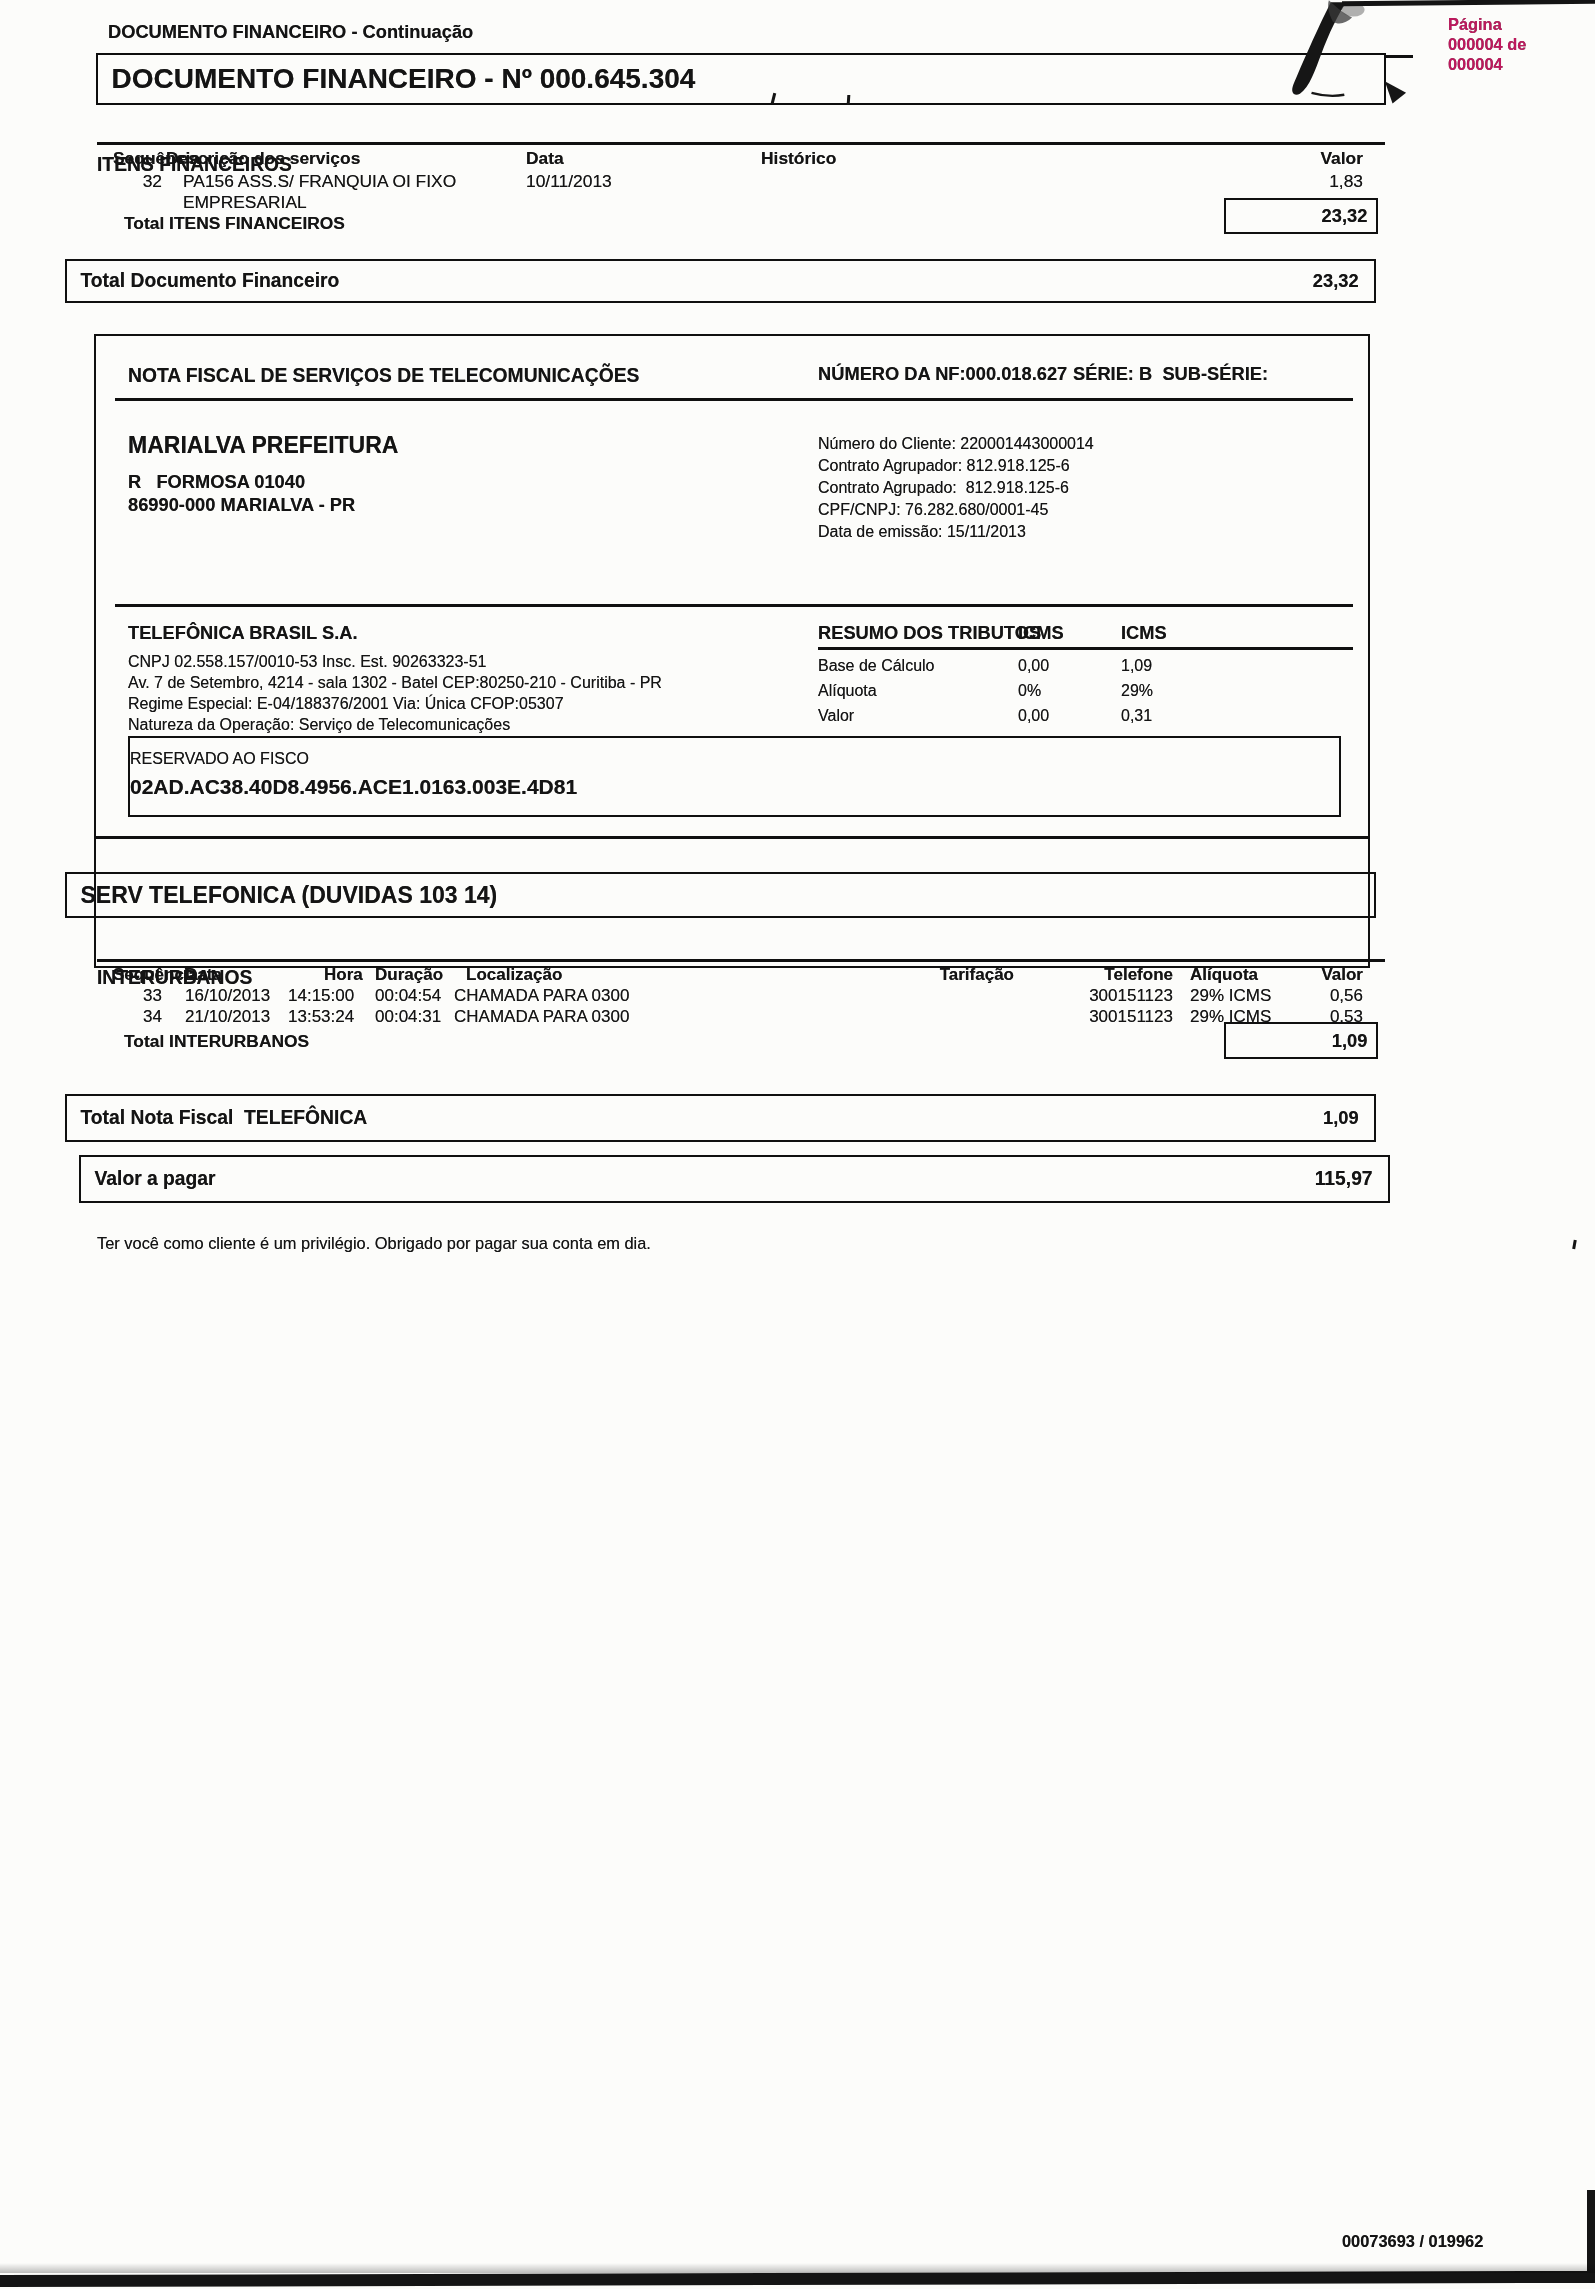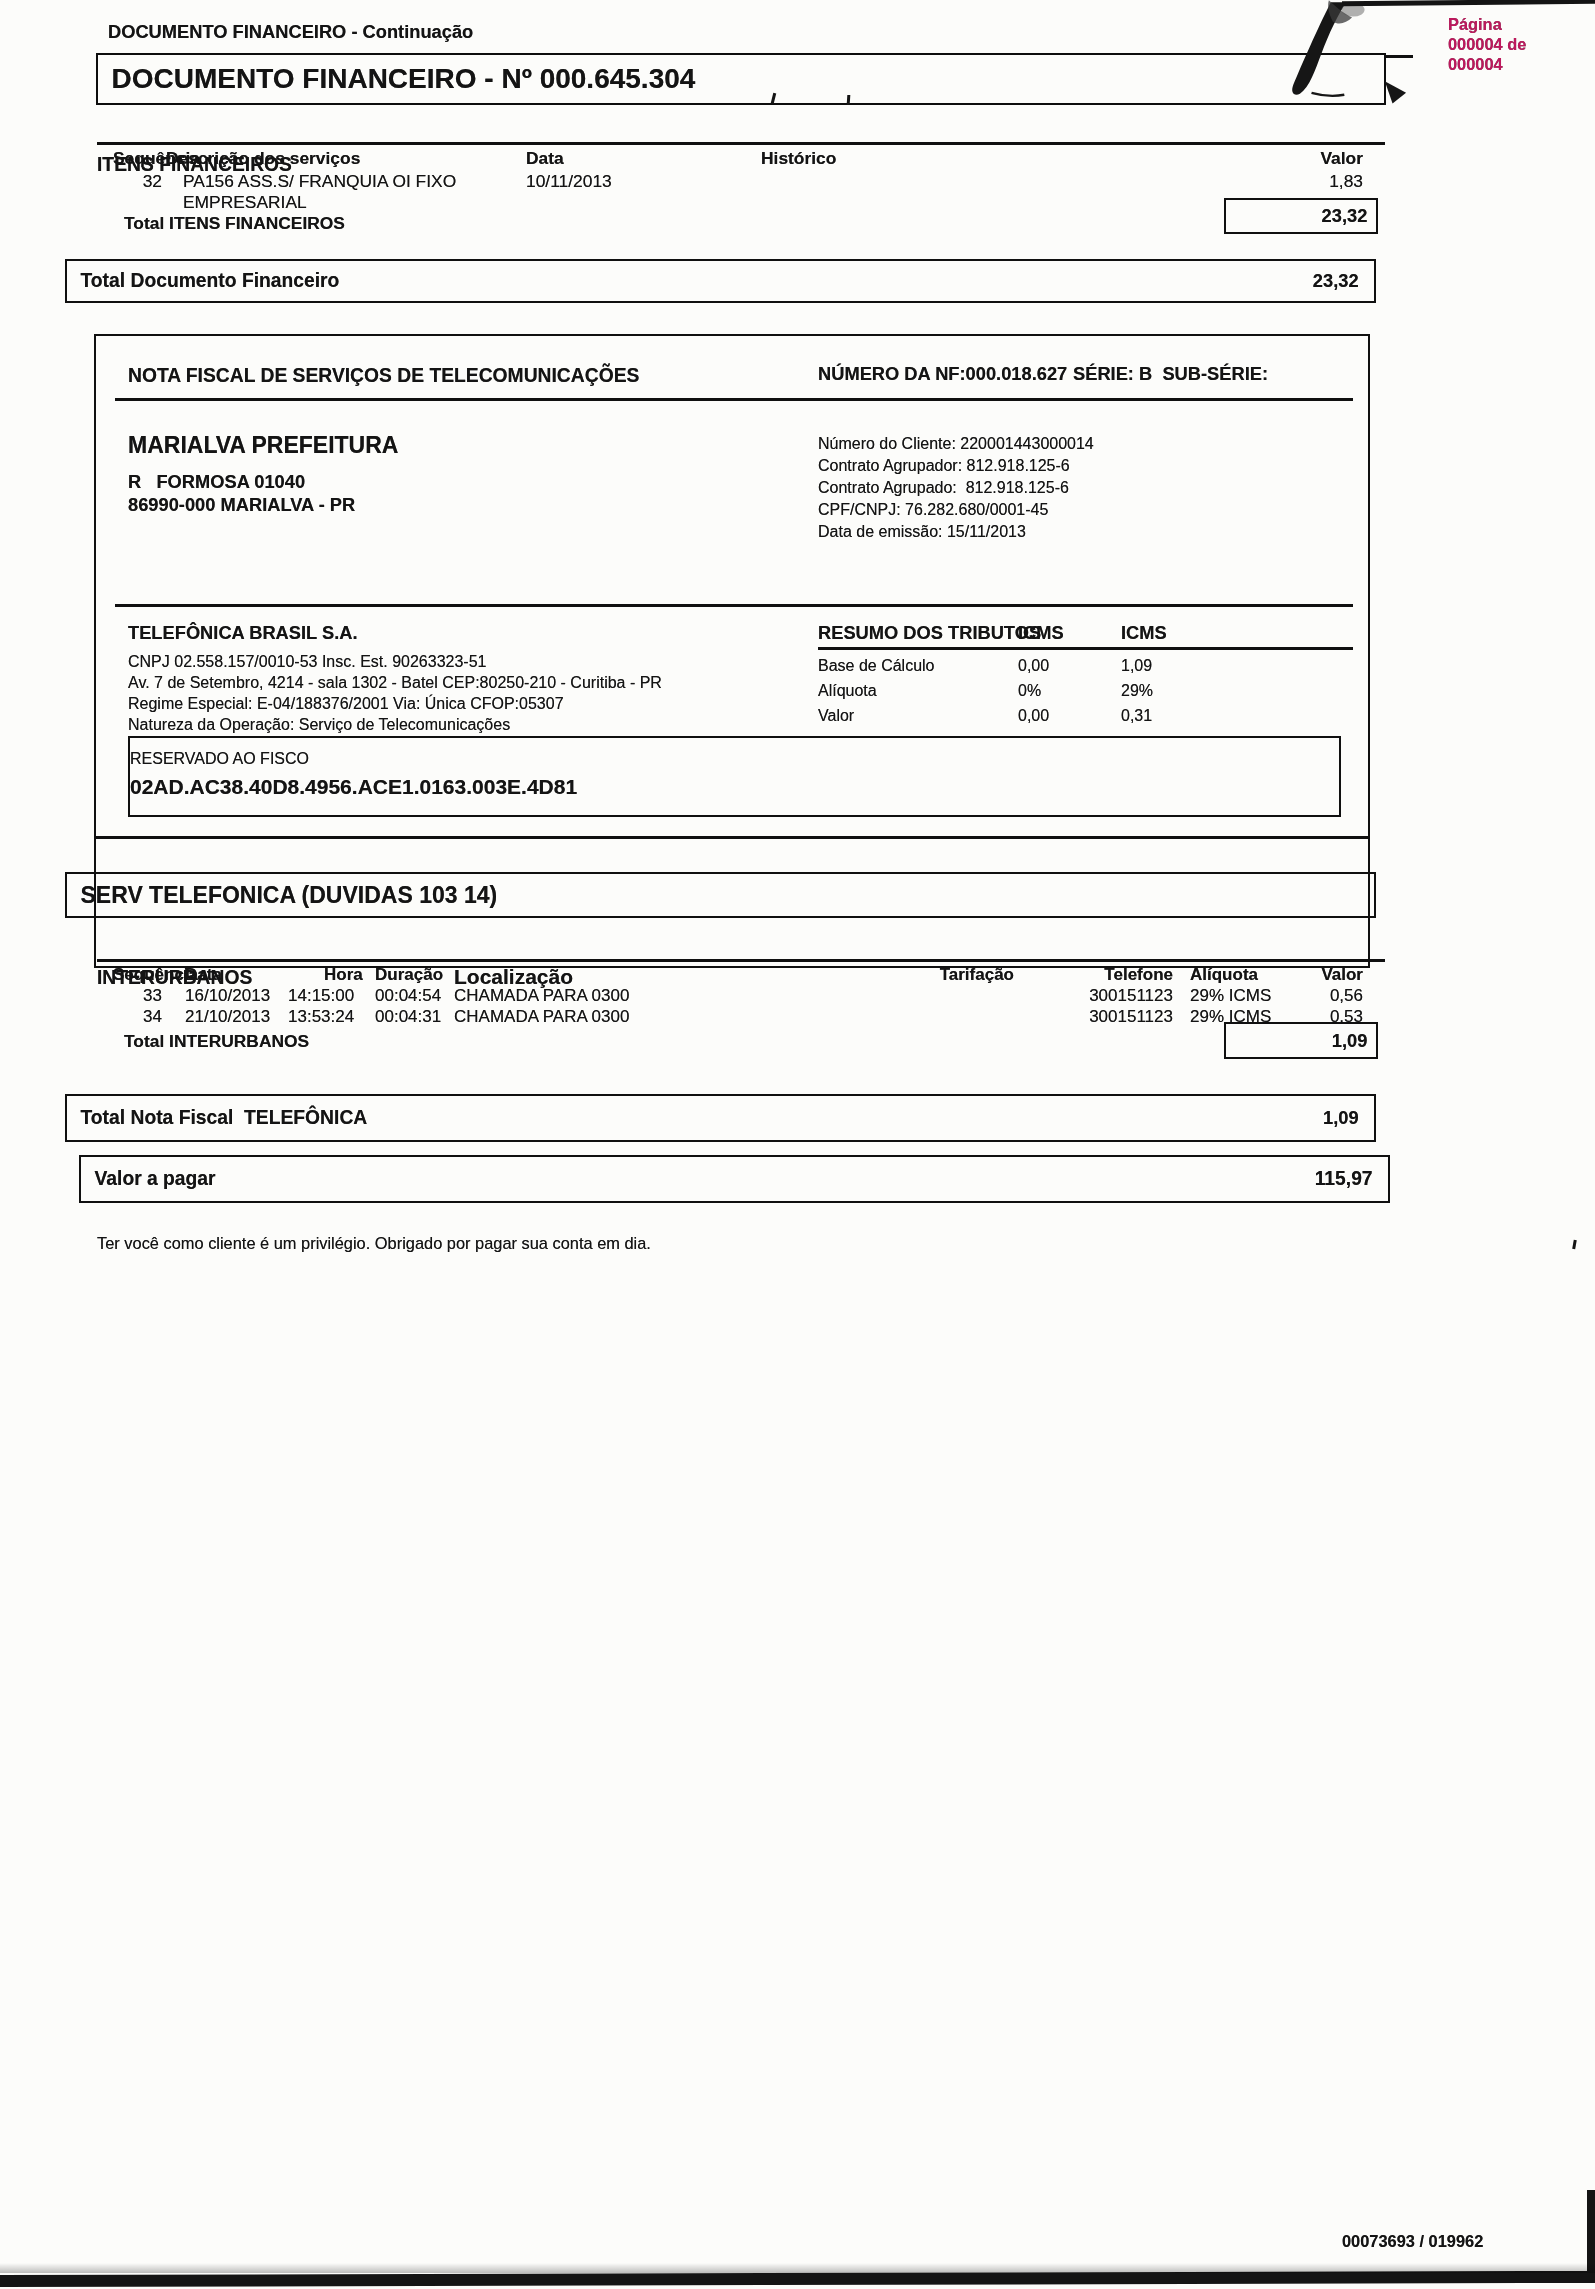--- a/index.html
+++ b/index.html
@@ -157,21 +157,21 @@
     <div class="lbl" style="font-size:23px;">SERV TELEFONICA (DUVIDAS 103 14)</div>
   </div>
 
   <div class="abs sec-title" style="left:97px;top:929px;">INTERURBANOS</div>
   <div class="hline" style="left:97px;top:959px;width:1288px;height:2.9px;"></div>
 
   <div class="th" style="left:113px;top:965px;font-size:17px;">Sequência</div>
   <div class="th" style="left:185px;top:965px;font-size:17px;">Data</div>
   <div class="th" style="left:288px;top:965px;font-size:17px;margin-left:36px;">Hora</div>
   <div class="th" style="left:375px;top:965px;font-size:17px;">Duração</div>
-  <div class="th" style="left:454px;top:965px;font-size:21px;">Localização</div>
+  <div class="th" style="left:466px;top:965px;font-size:17px;">Localização</div>
   <div class="th ra" style="left:927px;top:965px;width:87px;font-size:17px;">Tarifação</div>
   <div class="th ra" style="left:1081px;top:965px;width:92px;font-size:17px;">Telefone</div>
   <div class="th ca" style="left:1190px;top:965px;width:85px;font-size:17px;">Alíquota</div>
   <div class="th ra" style="left:1274px;top:965px;width:89px;font-size:17px;">Valor</div>
 
   <div>
     <div class="td ra" style="left:113px;top:986px;width:49px;font-size:17px;">33</div>
     <div class="td" style="left:185px;top:986px;font-size:17px;">16/10/2013</div>
     <div class="td" style="left:288px;top:986px;font-size:17px;">14:15:00</div>
     <div class="td" style="left:375px;top:986px;font-size:17px;">00:04:54</div>

